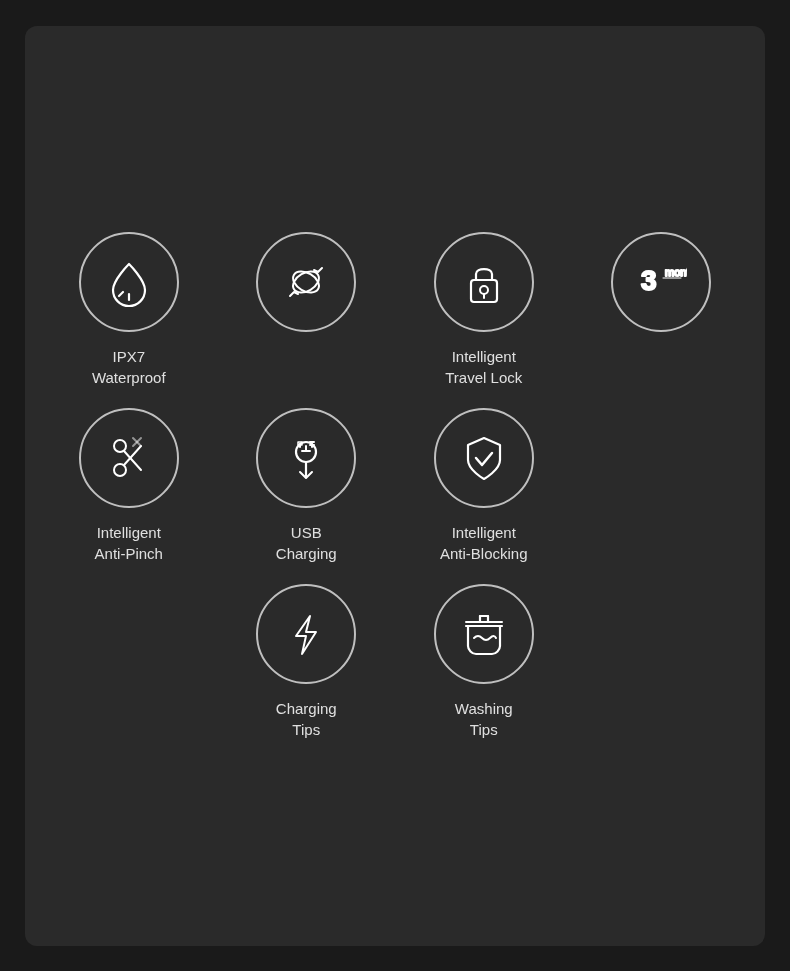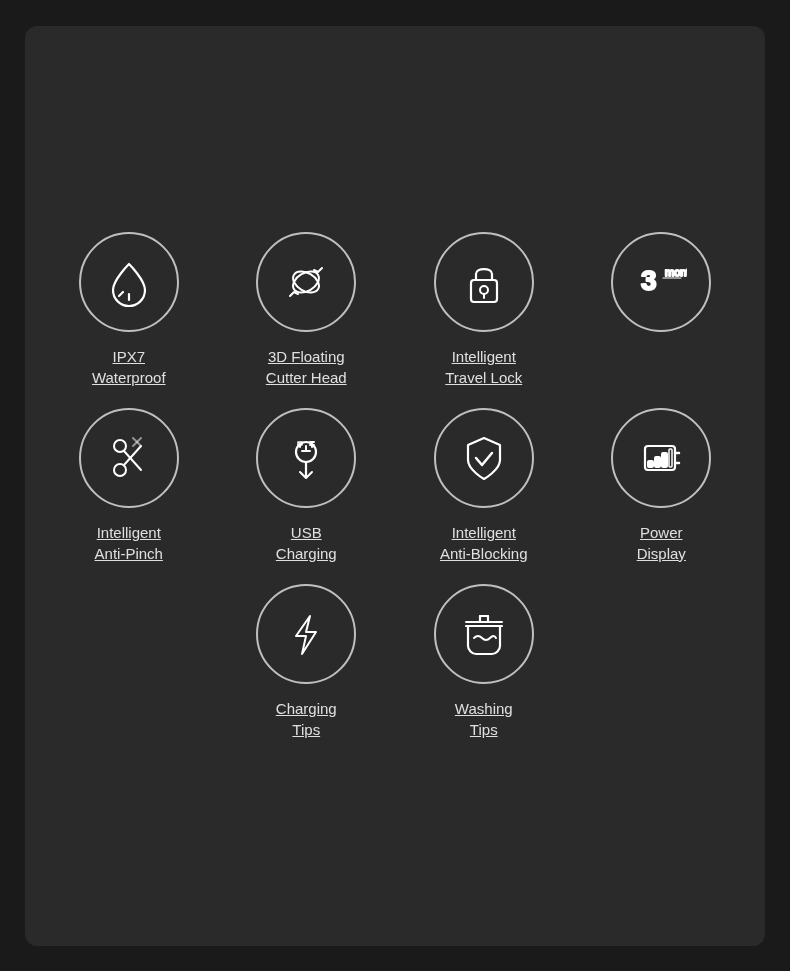--- a/index.html
+++ b/index.html
@@ -67,21 +67,20 @@
       stroke-width: 2;
       stroke-linecap: round;
       stroke-linejoin: round;
     }
 
     .feature-label {
       color: rgba(255,255,255,0.85);
       font-size: 15px;
       text-align: center;
       line-height: 1.4;
-      text-decoration: underline;
     }
 
     .spacer-col {
       visibility: hidden;
     }
   </style>
 </head>
 <body>
 
 <div class="card">
@@ -103,21 +102,20 @@
       <div class="icon-circle">
         <svg viewBox="0 0 52 52">
 
           <ellipse cx="26" cy="26" rx="14" ry="9" stroke="white" stroke-width="2" fill="none" transform="rotate(-30 26 26)"></ellipse>
           <ellipse cx="26" cy="26" rx="14" ry="9" stroke="white" stroke-width="2" fill="none" transform="rotate(30 26 26)"></ellipse>
 
           <path d="M38 16 L42 12 M38 16 L34 14" stroke="white" stroke-width="2" fill="none"></path>
           <path d="M14 36 L10 40 M14 36 L18 38" stroke="white" stroke-width="2" fill="none"></path>
         </svg>
       </div>
-      <div class="feature-label">3D Floating<br>Cutter Head</div>
     </div>
 
     <div class="feature-item">
       <div class="icon-circle">
         <svg viewBox="0 0 52 52">
           <rect x="13" y="24" width="26" height="22" rx="3" ry="3" stroke="white" stroke-width="2.2" fill="none"></rect>
           <path d="M18 24 V18 C18 11.4 34 11.4 34 18 V24" stroke="white" stroke-width="2.2" fill="none"></path>
           <circle cx="26" cy="34" r="4" stroke="white" stroke-width="2" fill="none"></circle>
           <line x1="26" y1="38" x2="26" y2="42" stroke="white" stroke-width="2"></line>
         </svg>
@@ -178,35 +176,20 @@
     <div class="feature-item">
       <div class="icon-circle">
         <svg viewBox="0 0 52 52">
           <path d="M26 6 L42 13 L42 28 C42 38 26 47 26 47 C26 47 10 38 10 28 L10 13 Z" stroke="white" stroke-width="2.2" fill="none"></path>
           <polyline points="18,26 24,33 34,21" stroke="white" stroke-width="2.5" fill="none"></polyline>
         </svg>
       </div>
       <div class="feature-label">Intelligent<br>Anti-Blocking</div>
     </div>
 
-    <div class="feature-item">
-      <div class="icon-circle">
-        <svg viewBox="0 0 52 52">
-          <rect x="10" y="14" width="30" height="24" rx="3" ry="3" stroke="white" stroke-width="2.2" fill="none"></rect>
-          <line x1="40" y1="21" x2="44" y2="21" stroke="white" stroke-width="2.5"></line>
-          <line x1="40" y1="31" x2="44" y2="31" stroke="white" stroke-width="2.5"></line>
-
-          <rect x="13" y="29" width="5" height="6" rx="1" fill="white"></rect>
-          <rect x="20" y="25" width="5" height="10" rx="1" fill="white"></rect>
-          <rect x="27" y="21" width="5" height="14" rx="1" fill="white"></rect>
-          <rect x="34" y="17" width="3" height="18" rx="1" fill="none" stroke="white" stroke-width="1.5"></rect>
-        </svg>
-      </div>
-      <div class="feature-label">Power<br>Display</div>
-    </div>
 
   </div>
 
   <div class="grid-bottom">
 
     <div class="feature-item spacer-col"></div>
 
     <div class="feature-item">
       <div class="icon-circle">
         <svg viewBox="0 0 52 52">

